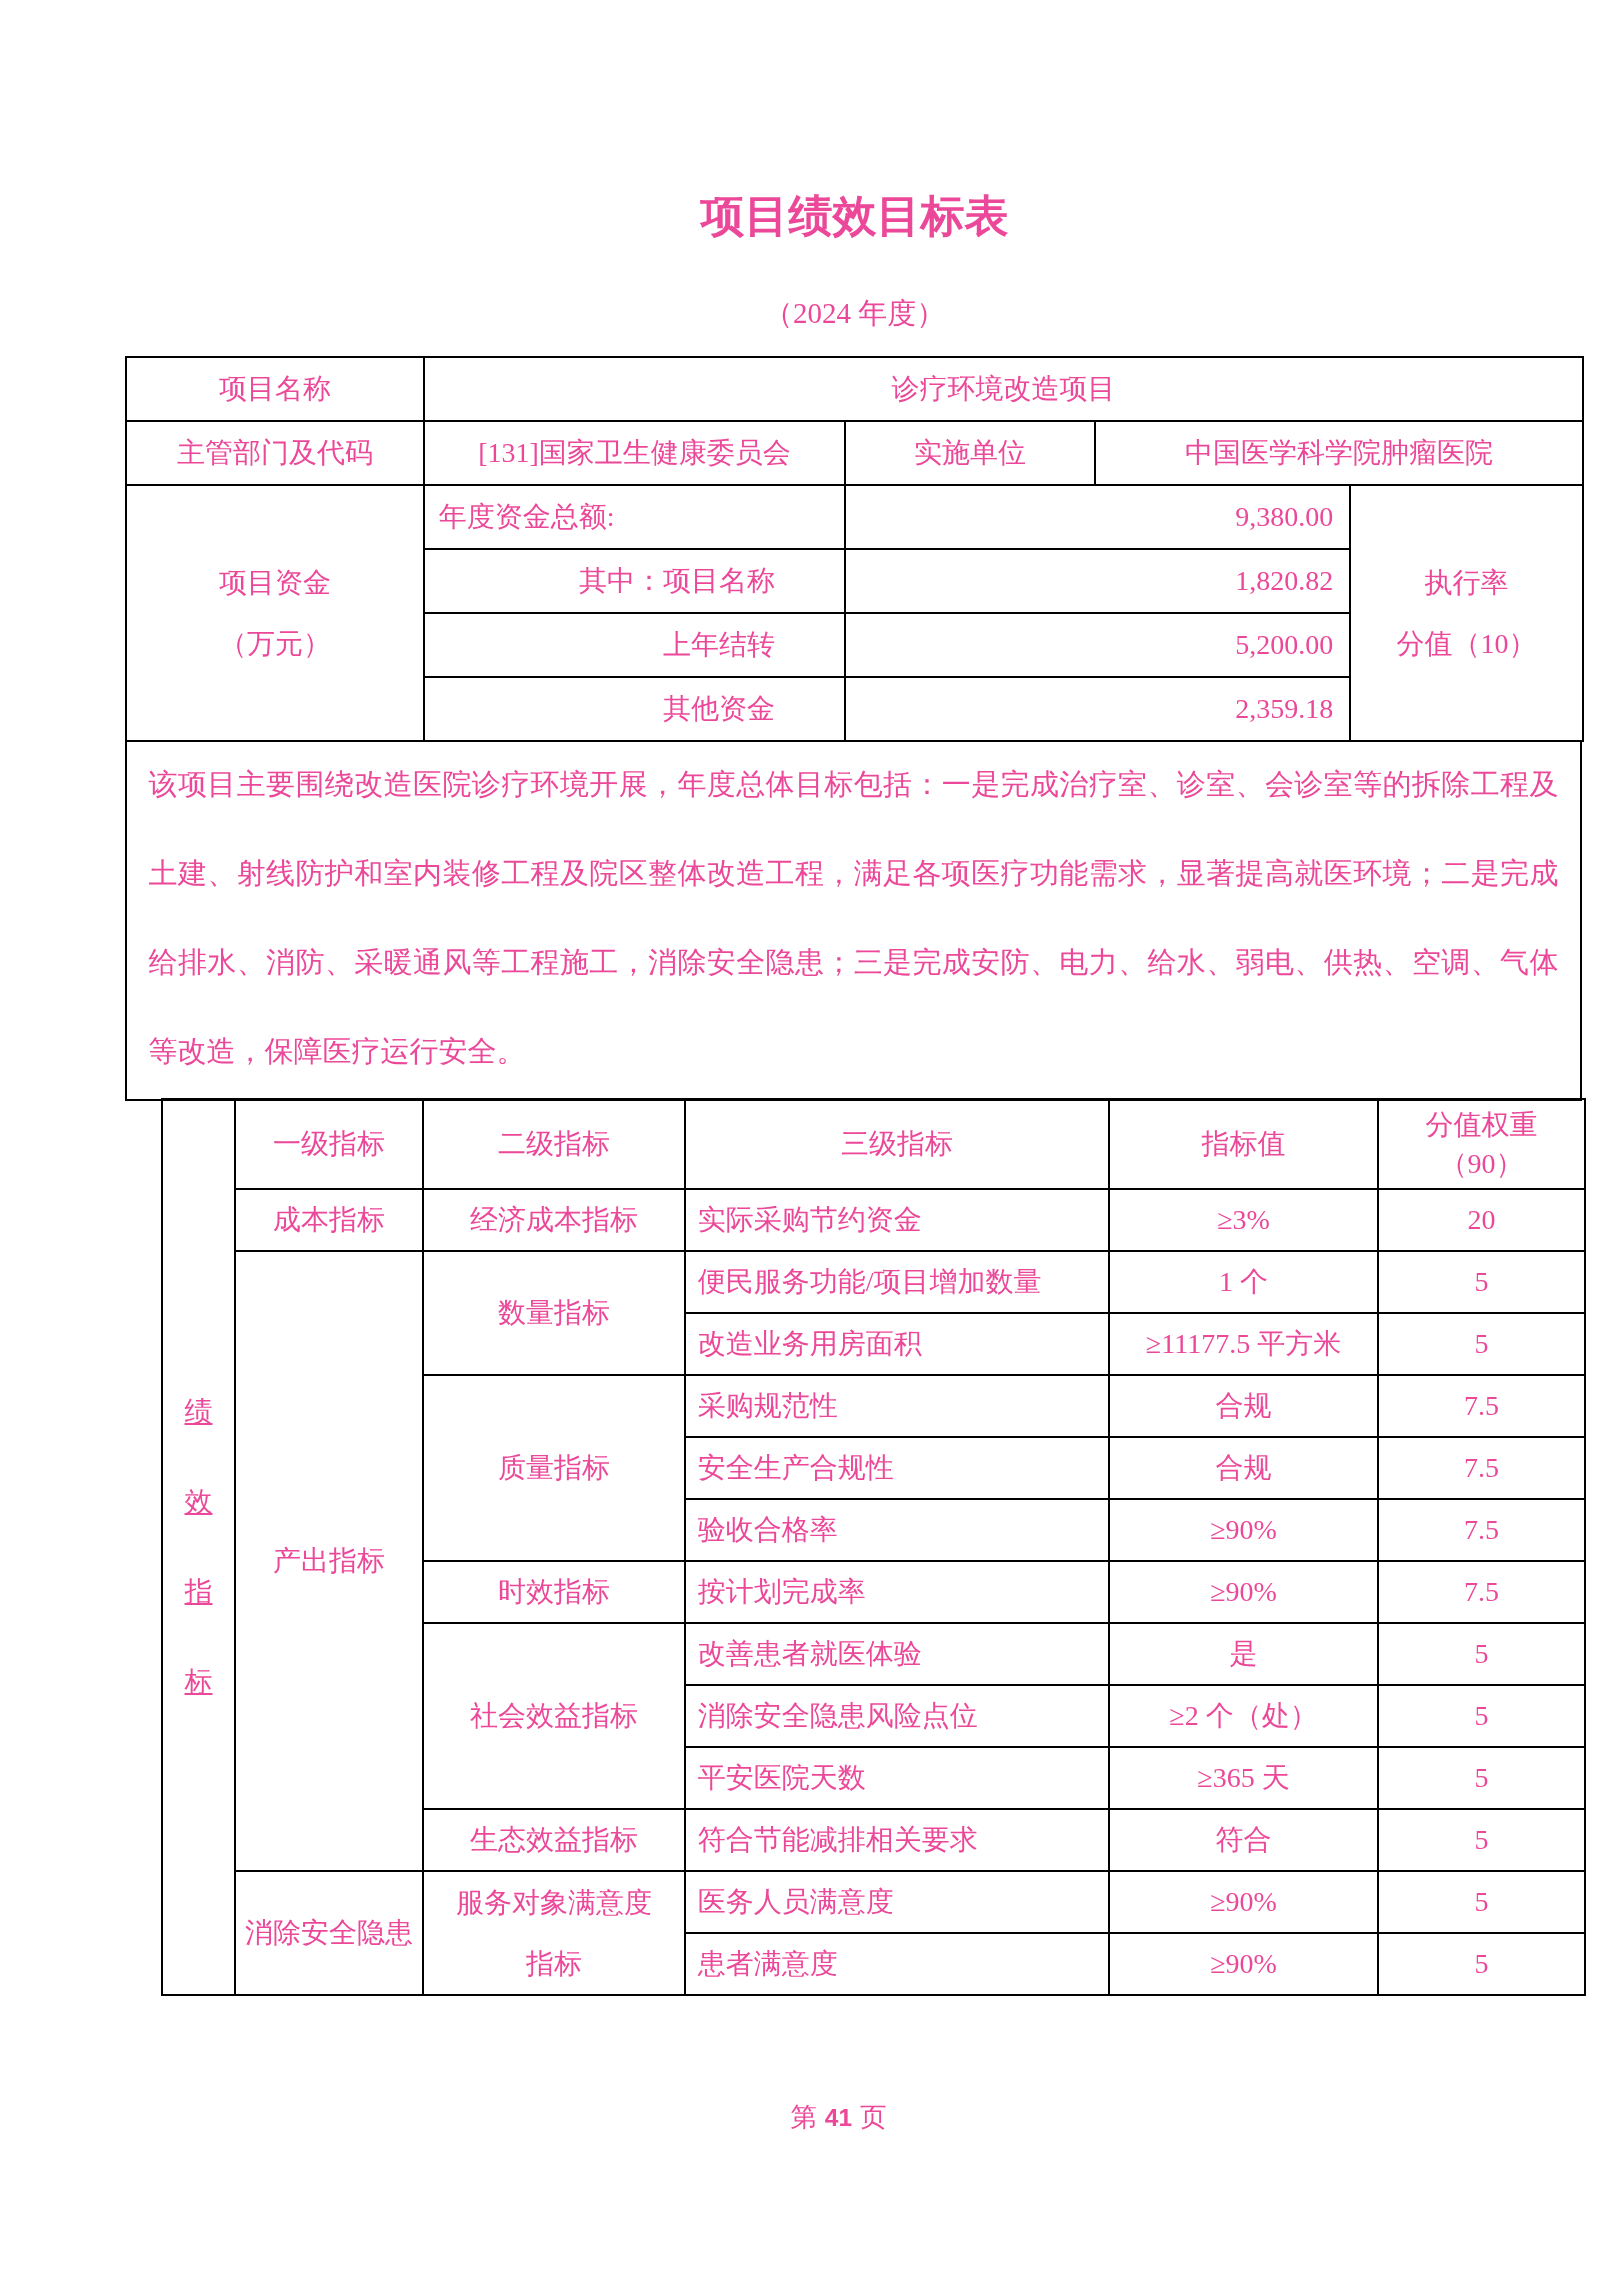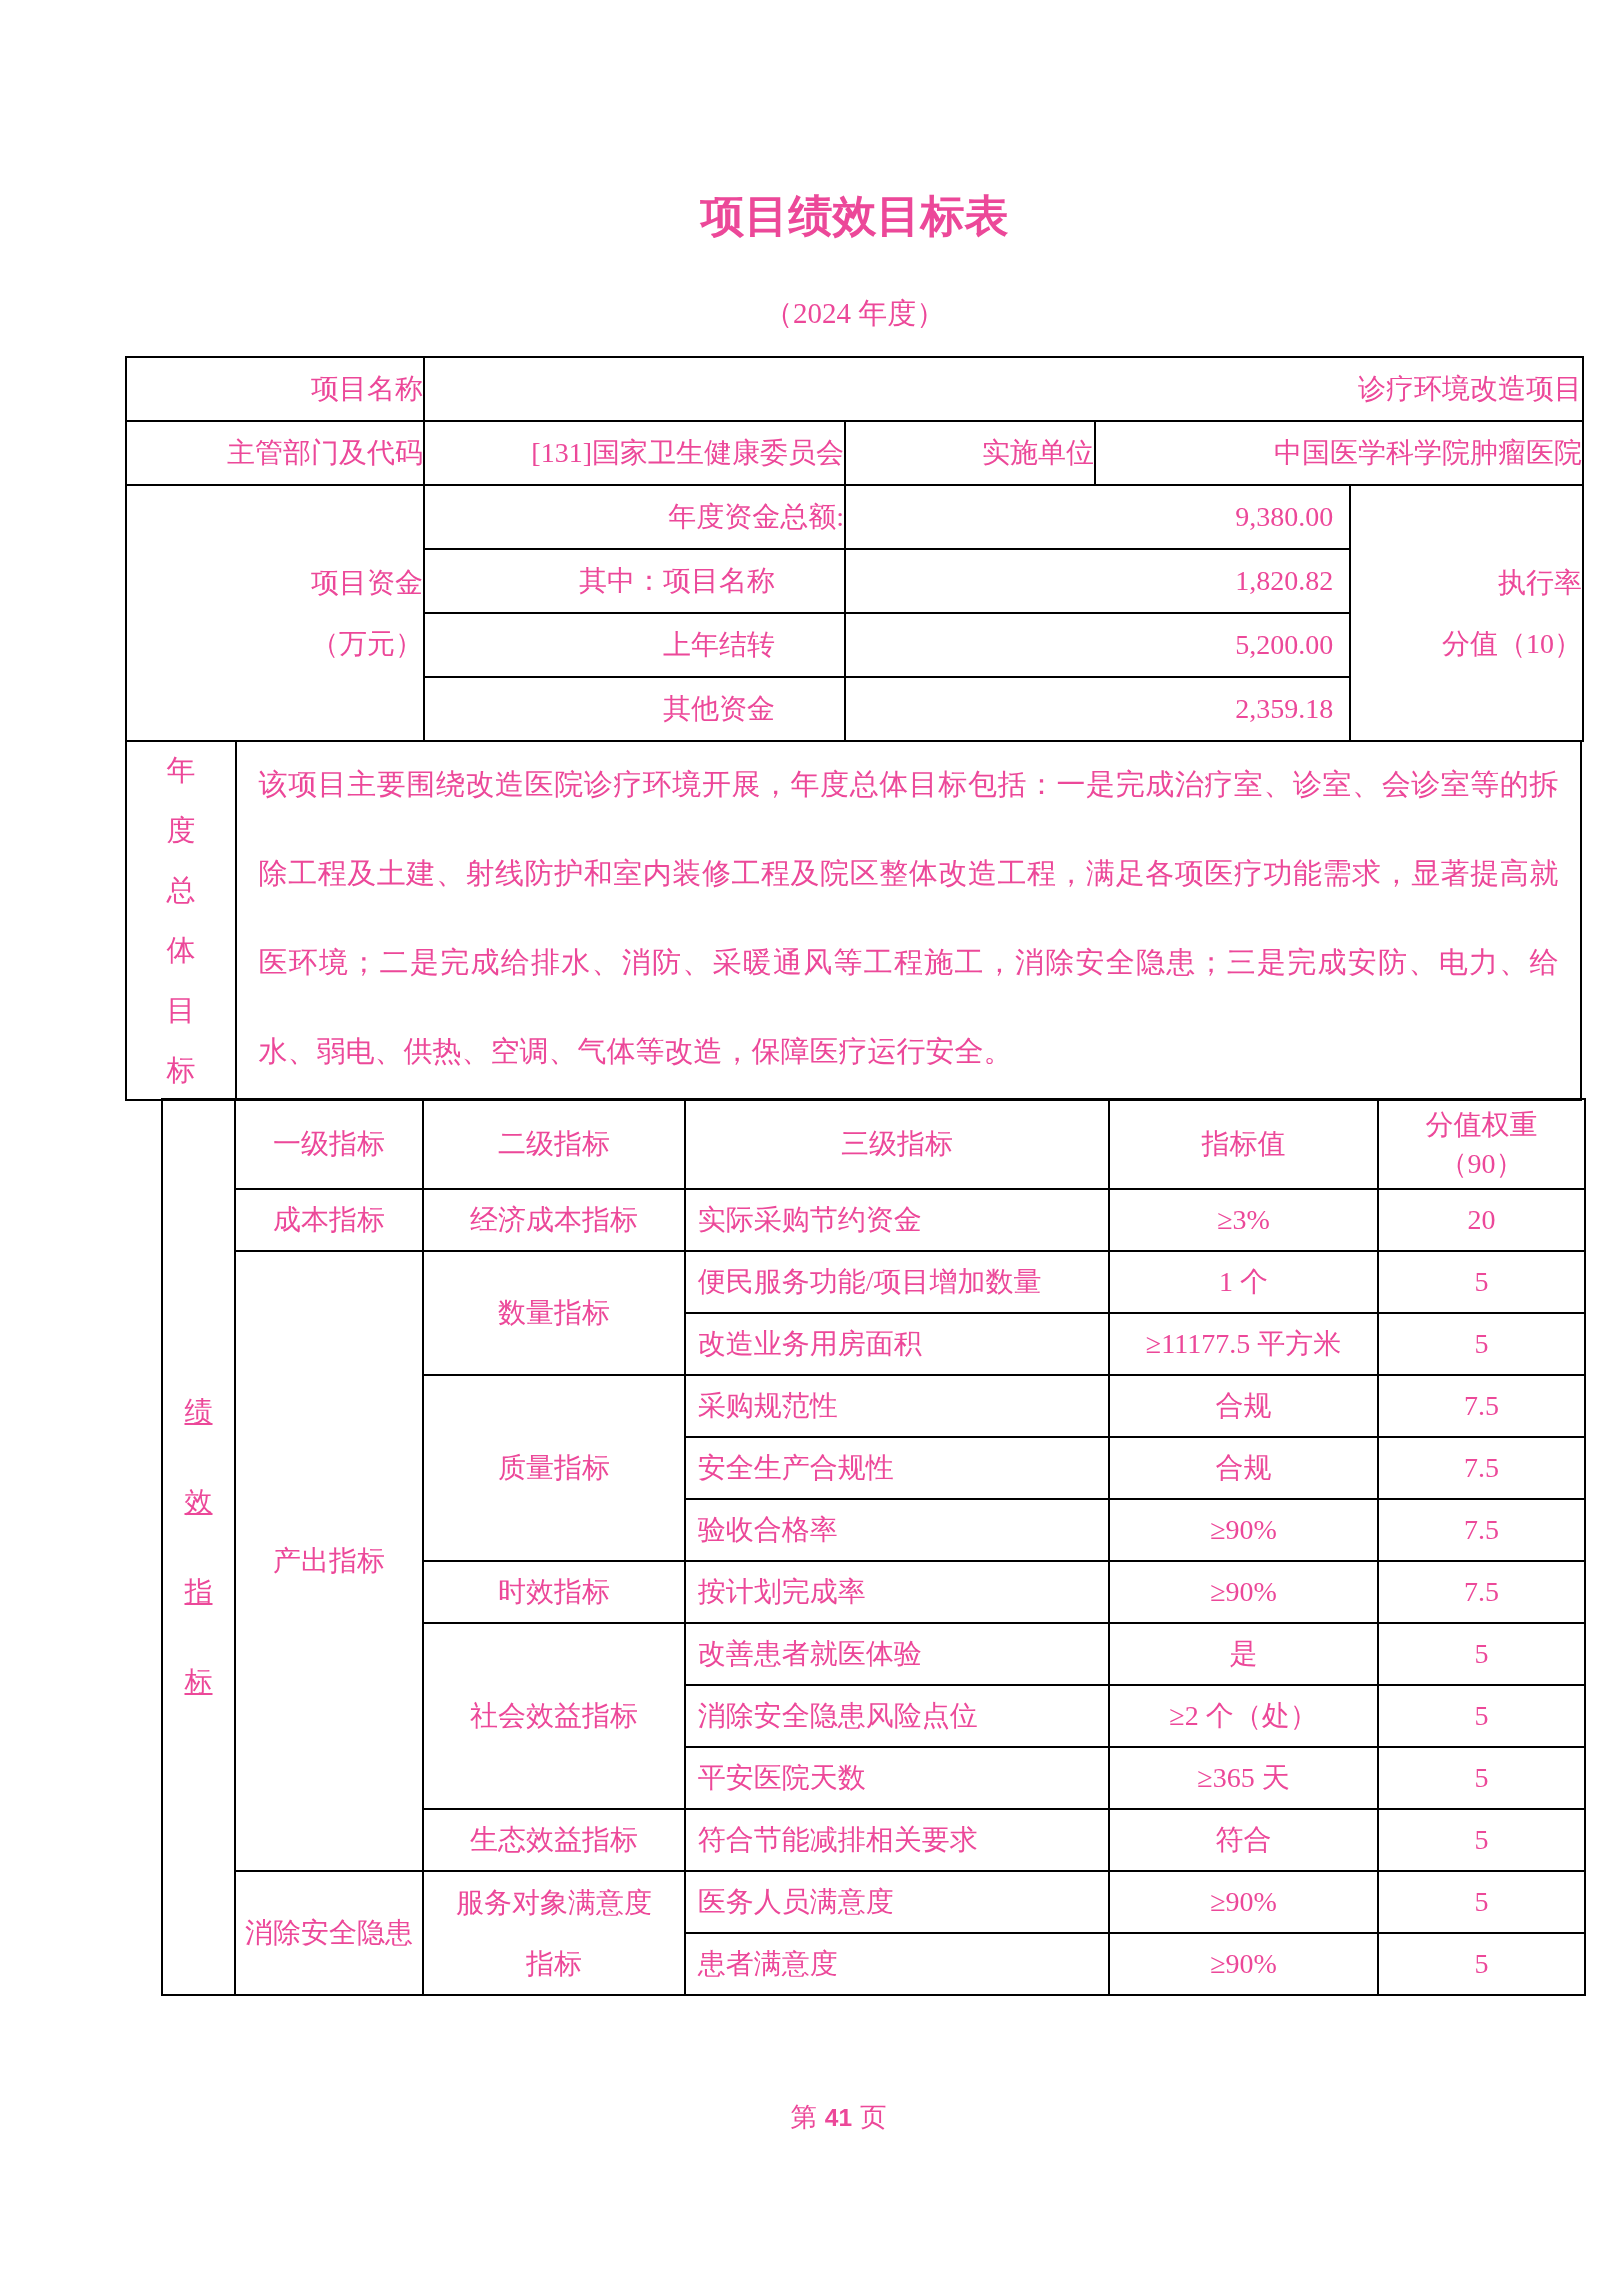--- a/index.html
+++ b/index.html
@@ -14,21 +14,21 @@
   }
   .subtitle {
     text-align:center; font-size:29px; margin-top:49px; line-height:39px;
   }
   table { border-collapse:collapse; table-layout:fixed; }
   td {
     border:2px solid #000; font-size:28px; padding:0;
     text-align:center; vertical-align:middle; overflow:hidden;
   }
   .tA { margin:22.5px 0 0 81px; width:1457px; border:2.9px solid #000; }
-  .tA td { height:62px;text-align:right; }
+  .tA td { height:62px; }
   .fund-name  { text-align:right; padding-right:69px; }
   .fund-total { text-align:left;  padding-left:13.7px;  }
   .amount     { text-align:right; padding-right:15.7px; }
   .two-line span { display:block; line-height:61px; }
 
   .goal {
     margin-left:81px; width:1457px; height:359px; box-sizing:border-box;
     border:2.9px solid #000; border-top:none; display:flex; background:#fff;
   }
   .goal-label {
@@ -114,23 +114,20 @@
       <td colspan="2" class="amount">5,200.00</td>
     </tr>
     <tr>
       <td class="fund-name">其他资金</td>
       <td colspan="2" class="amount">2,359.18</td>
     </tr>
   </tbody>
     </table>
 
   <div class="goal">
-    <div class="goal-label">
-      <div class="vtext6">年度总体目标</div>
-    </div>
     <div class="goal-body">该项目主要围绕改造医院诊疗环境开展，年度总体目标包括：一是完成治疗室、诊室、会诊室等的拆除工程及土建、射线防护和室内装修工程及院区整体改造工程，满足各项医疗功能需求，显著提高就医环境；二是完成给排水、消防、采暖通风等工程施工，消除安全隐患；三是完成安防、电力、给水、弱电、供热、空调、气体等改造，保障医疗运行安全。</div>
   </div>
 
   <table class="tB">
     <colgroup>
       <col style="width:73px">
         <col style="width:188px">
         <col style="width:262px">
       <col style="width:424px">
         <col style="width:269px">

